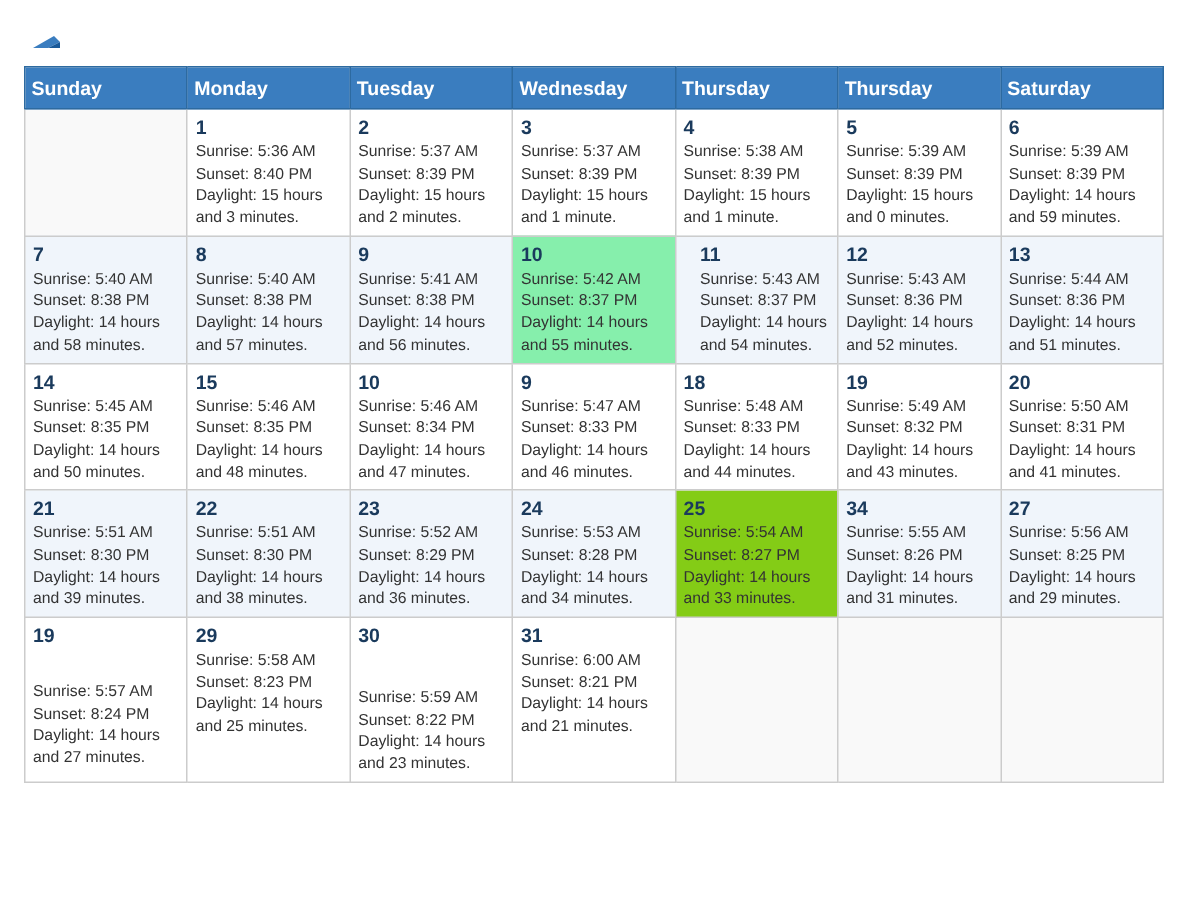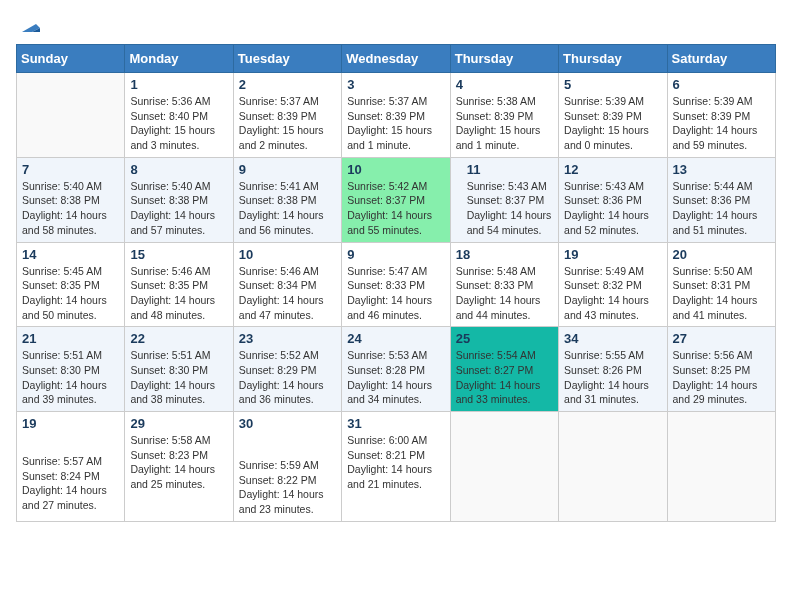--- a/index.html
+++ b/index.html
@@ -289,21 +289,21 @@
 Daylight: 14 hours
 and 36 minutes.</div>
         </td>
         <td style="background: rgb(240, 245, 251);">
           <span class="day-number">24</span>
           <div class="day-info" style="white-space: pre-line;">Sunrise: 5:53 AM
 Sunset: 8:28 PM
 Daylight: 14 hours
 and 34 minutes.</div>
         </td>
-        <td style="background: #14b8a6;">
+        <td style="background: #84cc16;">
           <span class="day-number">25</span>
           <div class="day-info" style="white-space: pre-line;">Sunrise: 5:54 AM
 Sunset: 8:27 PM
 Daylight: 14 hours
 and 33 minutes.</div>
         </td>
         <td style="background: rgb(240, 245, 251);">
           <span class="day-number">34</span>
           <div class="day-info" style="white-space: pre-line;">Sunrise: 5:55 AM
 Sunset: 8:26 PM

